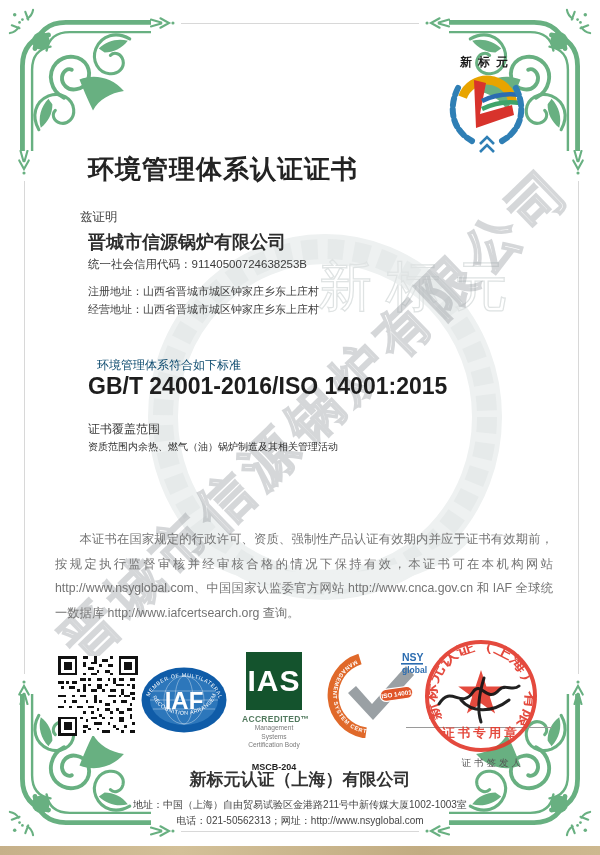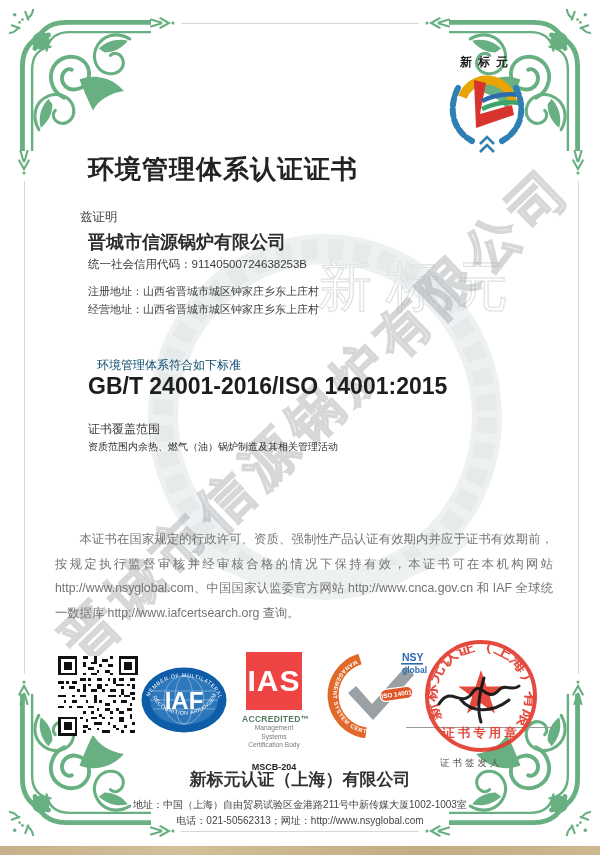--- a/index.html
+++ b/index.html
@@ -48,29 +48,29 @@
   .std-code{left:88px;top:373px;font-size:23px;font-weight:700;color:#1d1d1d;z-index:3;}
   .scope-label{left:88px;top:421px;font-size:12px;color:#3b3b3b;z-index:3;}
   .scope{left:88px;top:440px;font-size:10px;color:#323232;z-index:3;}
   .statement{left:55px;top:527px;width:498px;font-size:12.3px;line-height:24.5px;
       text-align:justify;text-indent:2em;color:#737373;z-index:3;}
 
   
   .qr{left:58px;top:656px;z-index:3;}
   .iaf{left:141px;top:667px;z-index:3;}
   .ias-wrap{left:242px;top:652px;width:64px;text-align:center;z-index:3;}
-  .ias-box{width:56px;height:58px;background:#ef4444;color:#fff;font-size:30px;font-weight:700;
+  .ias-box{width:56px;height:58px;background:#14532d;color:#fff;font-size:30px;font-weight:700;
       display:flex;align-items:center;justify-content:center;margin:0 auto;letter-spacing:1px;}
   .ias-accredited{color:#527a5e;font-weight:700;font-size:8.5px;letter-spacing:.3px;margin-top:4px;}
   .ias-sub{font-size:6.6px;color:#7b7b7b;line-height:8.5px;}
   .ias-code{font-size:9px;font-weight:700;color:#1f1f1f;margin-top:12px;}
   .nsy{left:326px;top:650px;z-index:3;}
   .sign-line{left:406px;top:727px;width:146px;height:1px;background:#9a9a9a;z-index:3;}
   .stamp{left:421px;top:634px;z-index:4;}
-  .signer{left:440px;top:757px;width:84px;text-align:left;font-size:9.5px;color:#555;letter-spacing:3px;z-index:3;}
+  .signer{left:440px;top:757px;width:84px;text-align:right;font-size:9.5px;color:#555;letter-spacing:3px;z-index:3;}
 
   
   .f-company{left:0;right:0;top:768px;text-align:center;font-size:17px;font-weight:600;color:#323232;z-index:3;}
   .f-address{left:0;right:0;top:798px;text-align:center;font-size:10px;color:#444;z-index:3;}
   .f-contact{left:0;right:0;top:814px;text-align:center;font-size:10px;color:#444;z-index:3;}
   .scan-strip{left:0;right:0;bottom:0;height:9px;z-index:5;
       background:linear-gradient(90deg,#c6b089,#d3c098 30%,#c2ac82 70%,#cdb88f);}
 </style>
 </head>
 <body>

